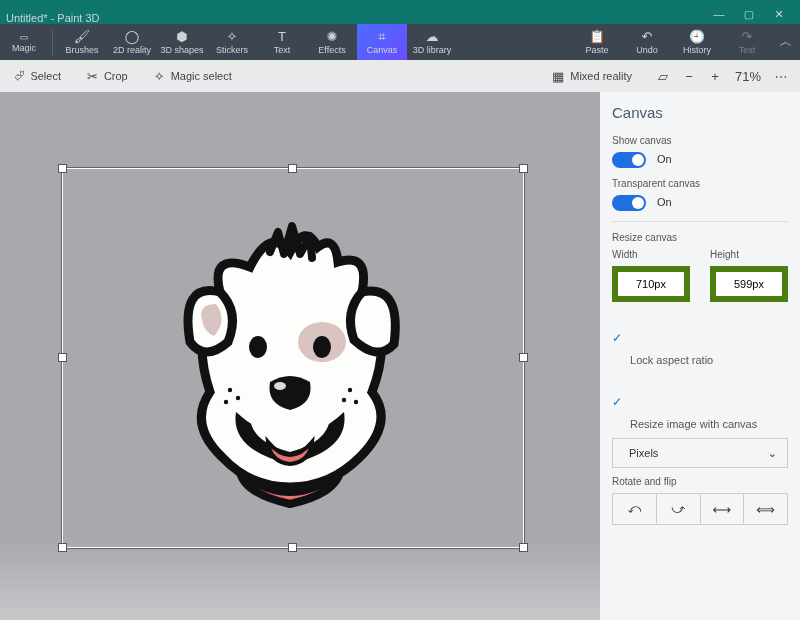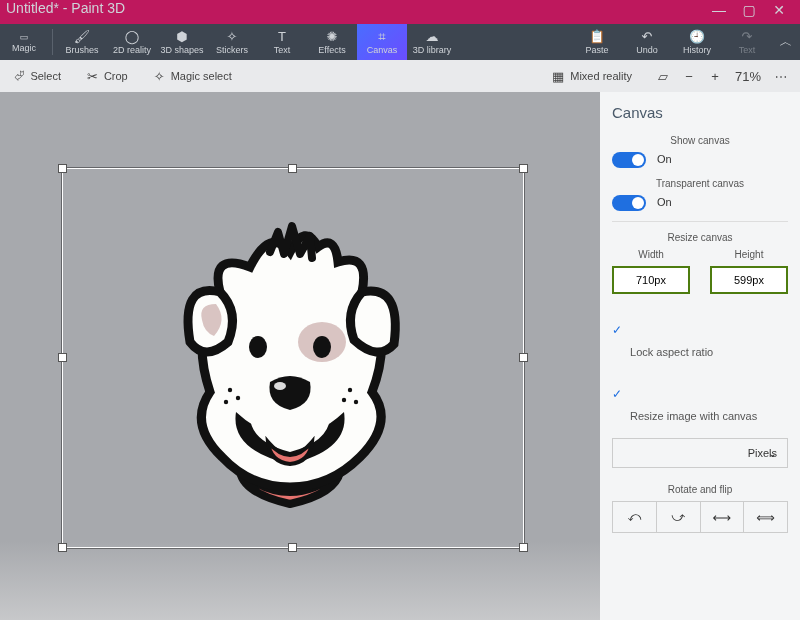--- a/index.html
+++ b/index.html
@@ -1,17 +1,17 @@
 <!DOCTYPE html>
 <html><head>
 <meta charset="utf-8">
 <style>
 * { box-sizing: border-box; margin: 0; padding: 0; font-family: "Segoe UI", sans-serif; }
 body { width: 800px; height: 620px; overflow: hidden; background: #3d4550; }
-.titlebar { height: 24px; background: #be185d; display: flex; align-items: flex-start; padding: 0 6px; color: #cfd3d8; font-size: 14px; }
+.titlebar { height: 24px; background: #0f766e; display: flex; align-items: flex-end; padding: 0 6px; color: #cfd3d8; font-size: 11px; }
 .titlebar .title { flex: 1; }
 .titlebar .winbtn { width: 30px; height: 20px; display: flex; align-items: center; justify-content: center; cursor: pointer; color: #cfd3d8; }
 .ribbon { height: 36px; background: #3d4550; display: flex; align-items: center; color: #cfd3d8; font-size: 9px; }
 .ribbon .menu-btn { width: 48px; height: 36px; display: flex; flex-direction: column; align-items: center; justify-content: center; gap: 1px; cursor: pointer; }
 .ribbon .divider { width: 1px; height: 26px; background: #5a626d; margin: 0 4px; }
 .ribbon .tool { min-width: 50px; height: 36px; display: flex; flex-direction: column; align-items: center; justify-content: center; gap: 1px; cursor: pointer; padding: 0 2px; }
 .ribbon .tool.active { background: linear-gradient(135deg,#4a6dff,#6a4dff); }
 .ribbon .tool .ico { font-size: 13px; height: 15px; display: flex; align-items: center; }
 .ribbon .spacer { flex: 1; }
 .ribbon .collapse { width: 28px; height: 36px; display:flex; align-items:center; justify-content:center; cursor:pointer; font-size:13px;}
@@ -24,31 +24,31 @@
 .canvas-area { flex: 1; background: linear-gradient(to bottom, #a7a9ad 0%, #a7a9ad 85%, #c7c8ca 100%); position: relative; display: flex; align-items: center; justify-content: center; }
 .sel-box { position: absolute; border: 1px solid #fff; box-shadow: 0 0 0 1px rgba(0,0,0,.4); left: 62px; top: 76px; width: 462px; height: 380px; }
 .handle { position: absolute; width: 9px; height: 9px; background: #fff; border: 1px solid #555; }
 .h-tl { left: -5px; top: -5px; } .h-tr { right: -5px; top: -5px; } .h-bl { left: -5px; bottom: -5px; } .h-br { right: -5px; bottom: -5px; }
 .h-tm { left: calc(50% - 5px); top: -5px; } .h-bm { left: calc(50% - 5px); bottom: -5px; }
 .h-ml { left: -5px; top: calc(50% - 5px); } .h-mr { right: -5px; top: calc(50% - 5px); }
 .artwork { position:absolute; left:150px; top:120px; width:280px; height:310px; }
 .side { width: 200px; background: #f4f5f6; padding: 12px; color: #333; font-size: 11px; overflow-y: auto; }
 .side h1 { font-size: 15px; font-weight: normal; color: #4a5a6a; margin-bottom: 14px; }
 .side .row { margin-bottom: 10px; }
-.side .label { color:#555; font-size:10px; margin-bottom:6px; display:block;text-align:center; }
+.side .label { color:#555; font-size:10px; margin-bottom:6px; display:block; }
 .toggle { width: 34px; height: 16px; background: #1f6fe0; border-radius: 8px; position: relative; display:inline-block; vertical-align:middle; cursor:pointer; margin-right:8px;}
 .toggle::after { content:""; position:absolute; right:2px; top:2px; width:12px; height:12px; background:#fff; border-radius:50%; }
 .side hr { border:none; border-top:1px solid #ddd; margin:10px 0; }
 .dim-row { display:flex; gap:20px; }
 .dim-row .col { flex:1; }
-.dim-row input { width:100%; padding:6px; text-align:center; border:2px solid #4d7c0f; font-size:11px; }
+.dim-row input { width:100%; padding:6px; text-align:center; border:6px solid #4d7c0f; font-size:11px; }
 .check { display:flex; align-items:center; gap:8px; margin:8px 0; cursor:pointer; color:#1f6fe0; }
 .check .cb { color:#1f6fe0; font-size:12px; }
 .check .ctxt { color:#555;margin-top:44px; }
-.selectbox { border:1px solid #ccc; padding:8px 10px; display:flex; justify-content:flex-end; align-items:center; cursor:pointer; margin:16px 0; position:relative; }
+.selectbox { border:1px solid #ccc; padding:8px 16px; display:flex; justify-content:flex-start; align-items:center; cursor:pointer; margin:8px 0; position:relative; }
 .selectbox::after { content:"⌄"; position:absolute; right:10px; }
 .btn-row { display:flex; gap:0; margin-top:6px; }
 .btn-row .b { flex:1; border:1px solid #ccc; height:32px; display:flex; align-items:center; justify-content:center; cursor:pointer; font-size:13px; }
 .btn-row .b + .b { border-left:none; }
 svg { display:block; }
 </style>
 </head>
 <body>
 
 <div class="titlebar">

